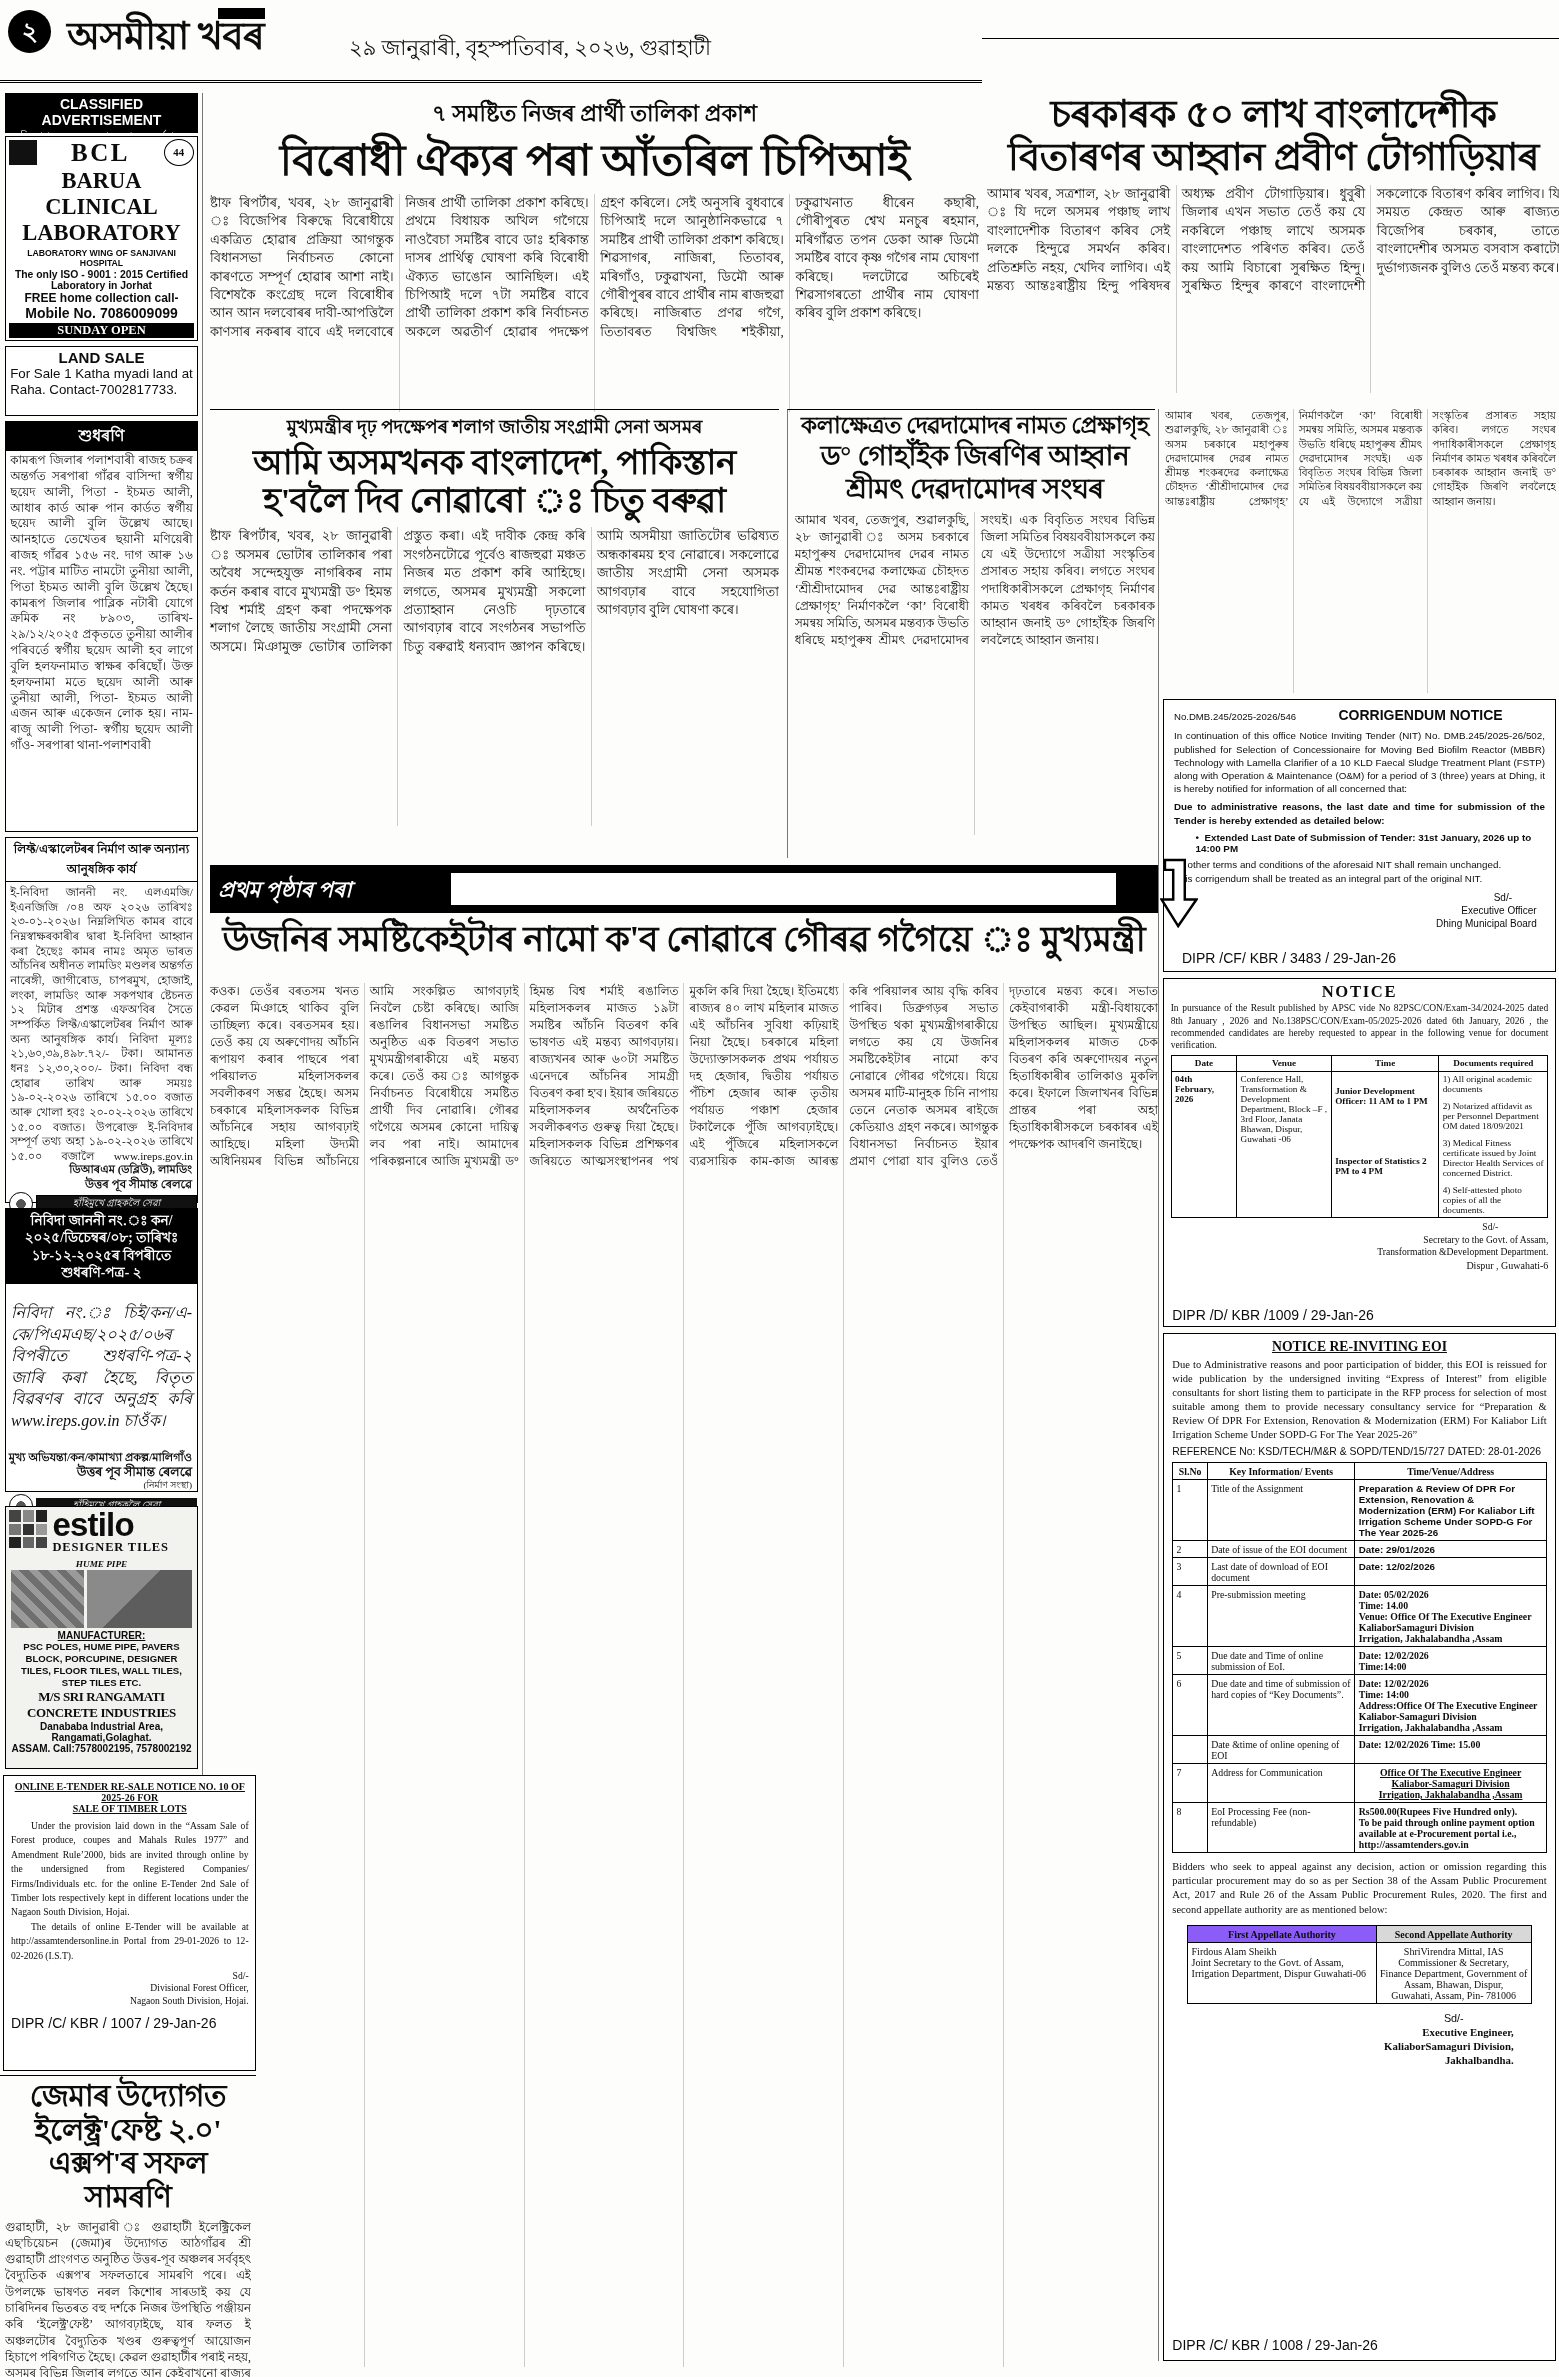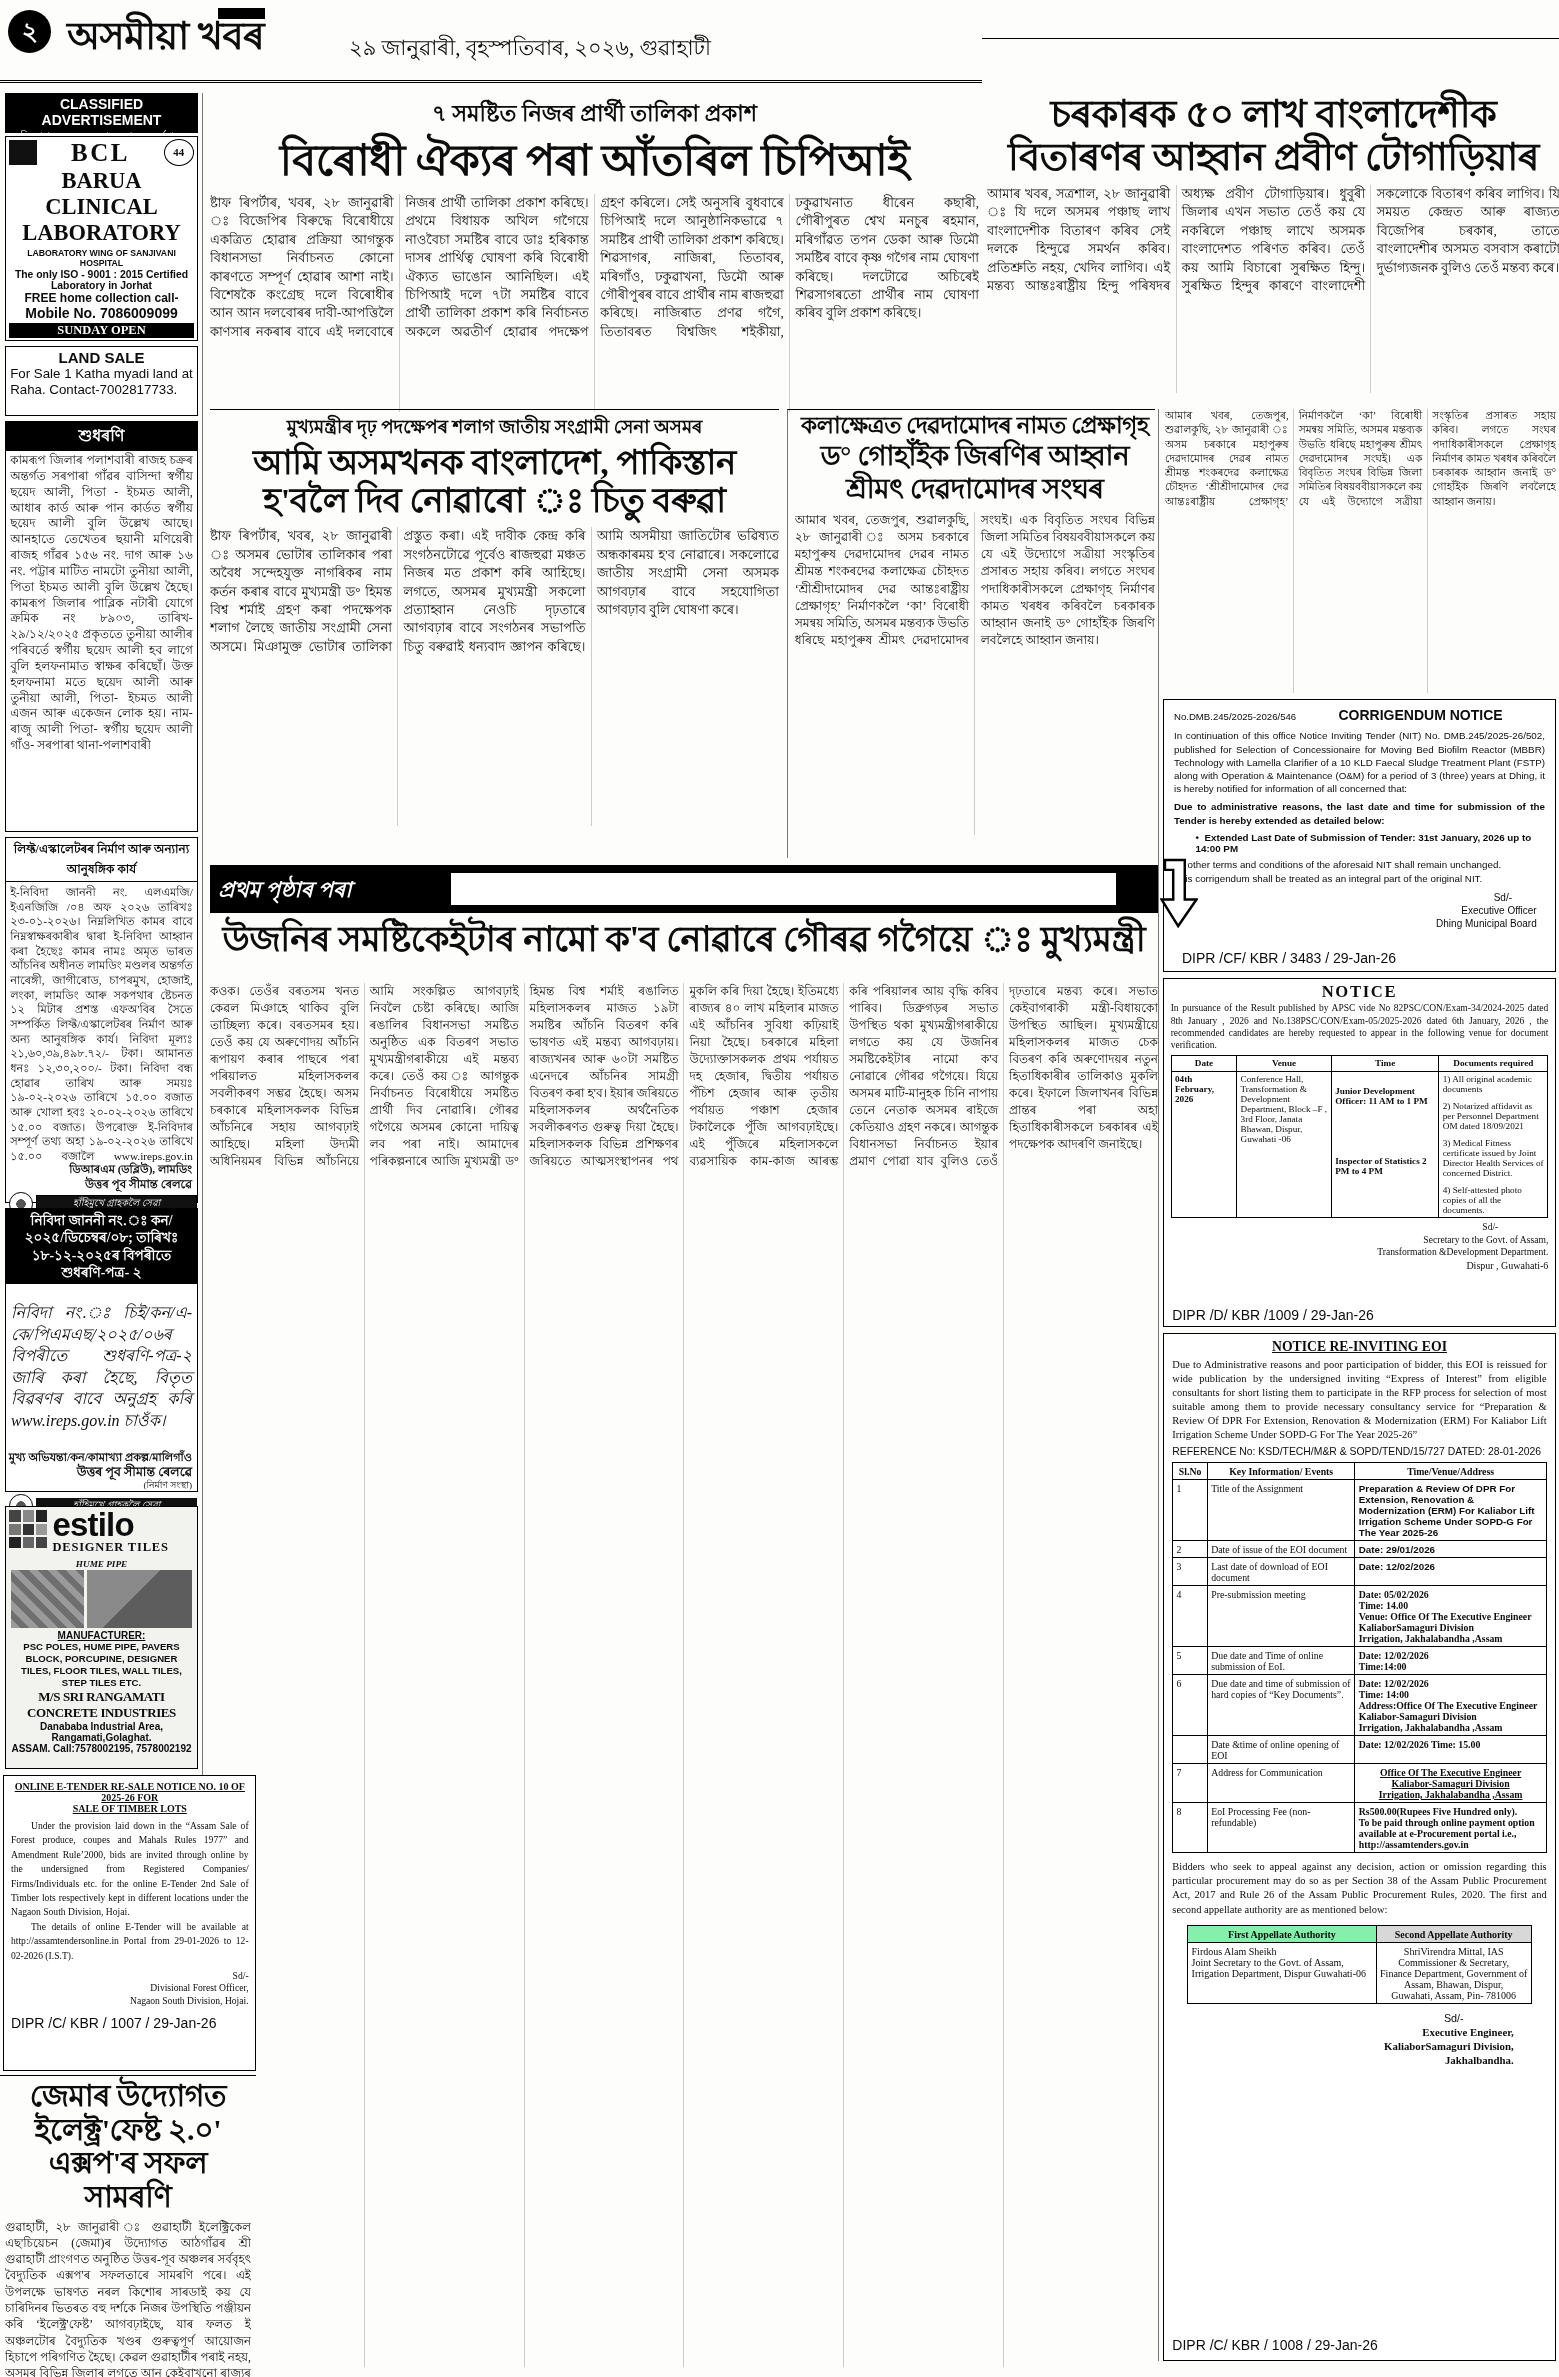--- a/index.html
+++ b/index.html
@@ -283,21 +283,21 @@
             <td>EoI Processing Fee (non-refundable)</td>
             <td class="b pre">Rs500.00(Rupees Five Hundred only).
 To be paid through online payment option available at e-Procurement portal i.e., http://assamtenders.gov.in</td>
           </tr>
     </tbody>
       </table>
     <div class="j" style="font-size:10.5px;line-height:1.35;margin-top:6.7px;">Bidders who seek to appeal against any decision, action or omission regarding this particular procurement may do so as per Section 38 of the Assam Public Procurement Act, 2017 and Rule 26 of the Assam Public Procurement Rules, 2020. The first and second appellate authority are as mentioned below:</div>
     <table style="font-size:10px;margin-top:8.3px;width:92%;margin-left:auto;margin-right:auto;">
       <tbody>
           <tr>
-        <th style="background:#86efac;">First Appellate Authority</th>
+        <th style="background:#8b5cf6;">First Appellate Authority</th>
         <th style="background:#d8d8d8;">Second Appellate Authority</th>
       </tr>
       <tr>
         <td class="pre">Firdous Alam Sheikh
 Joint Secretary to the Govt. of Assam, Irrigation Department, Dispur Guwahati-06</td>
         <td class="pre c">ShriVirendra Mittal, IAS
 Commissioner &amp; Secretary,
 Finance Department, Government of Assam, Bhawan, Dispur,
 Guwahati, Assam, Pin- 781006</td>
       </tr>

